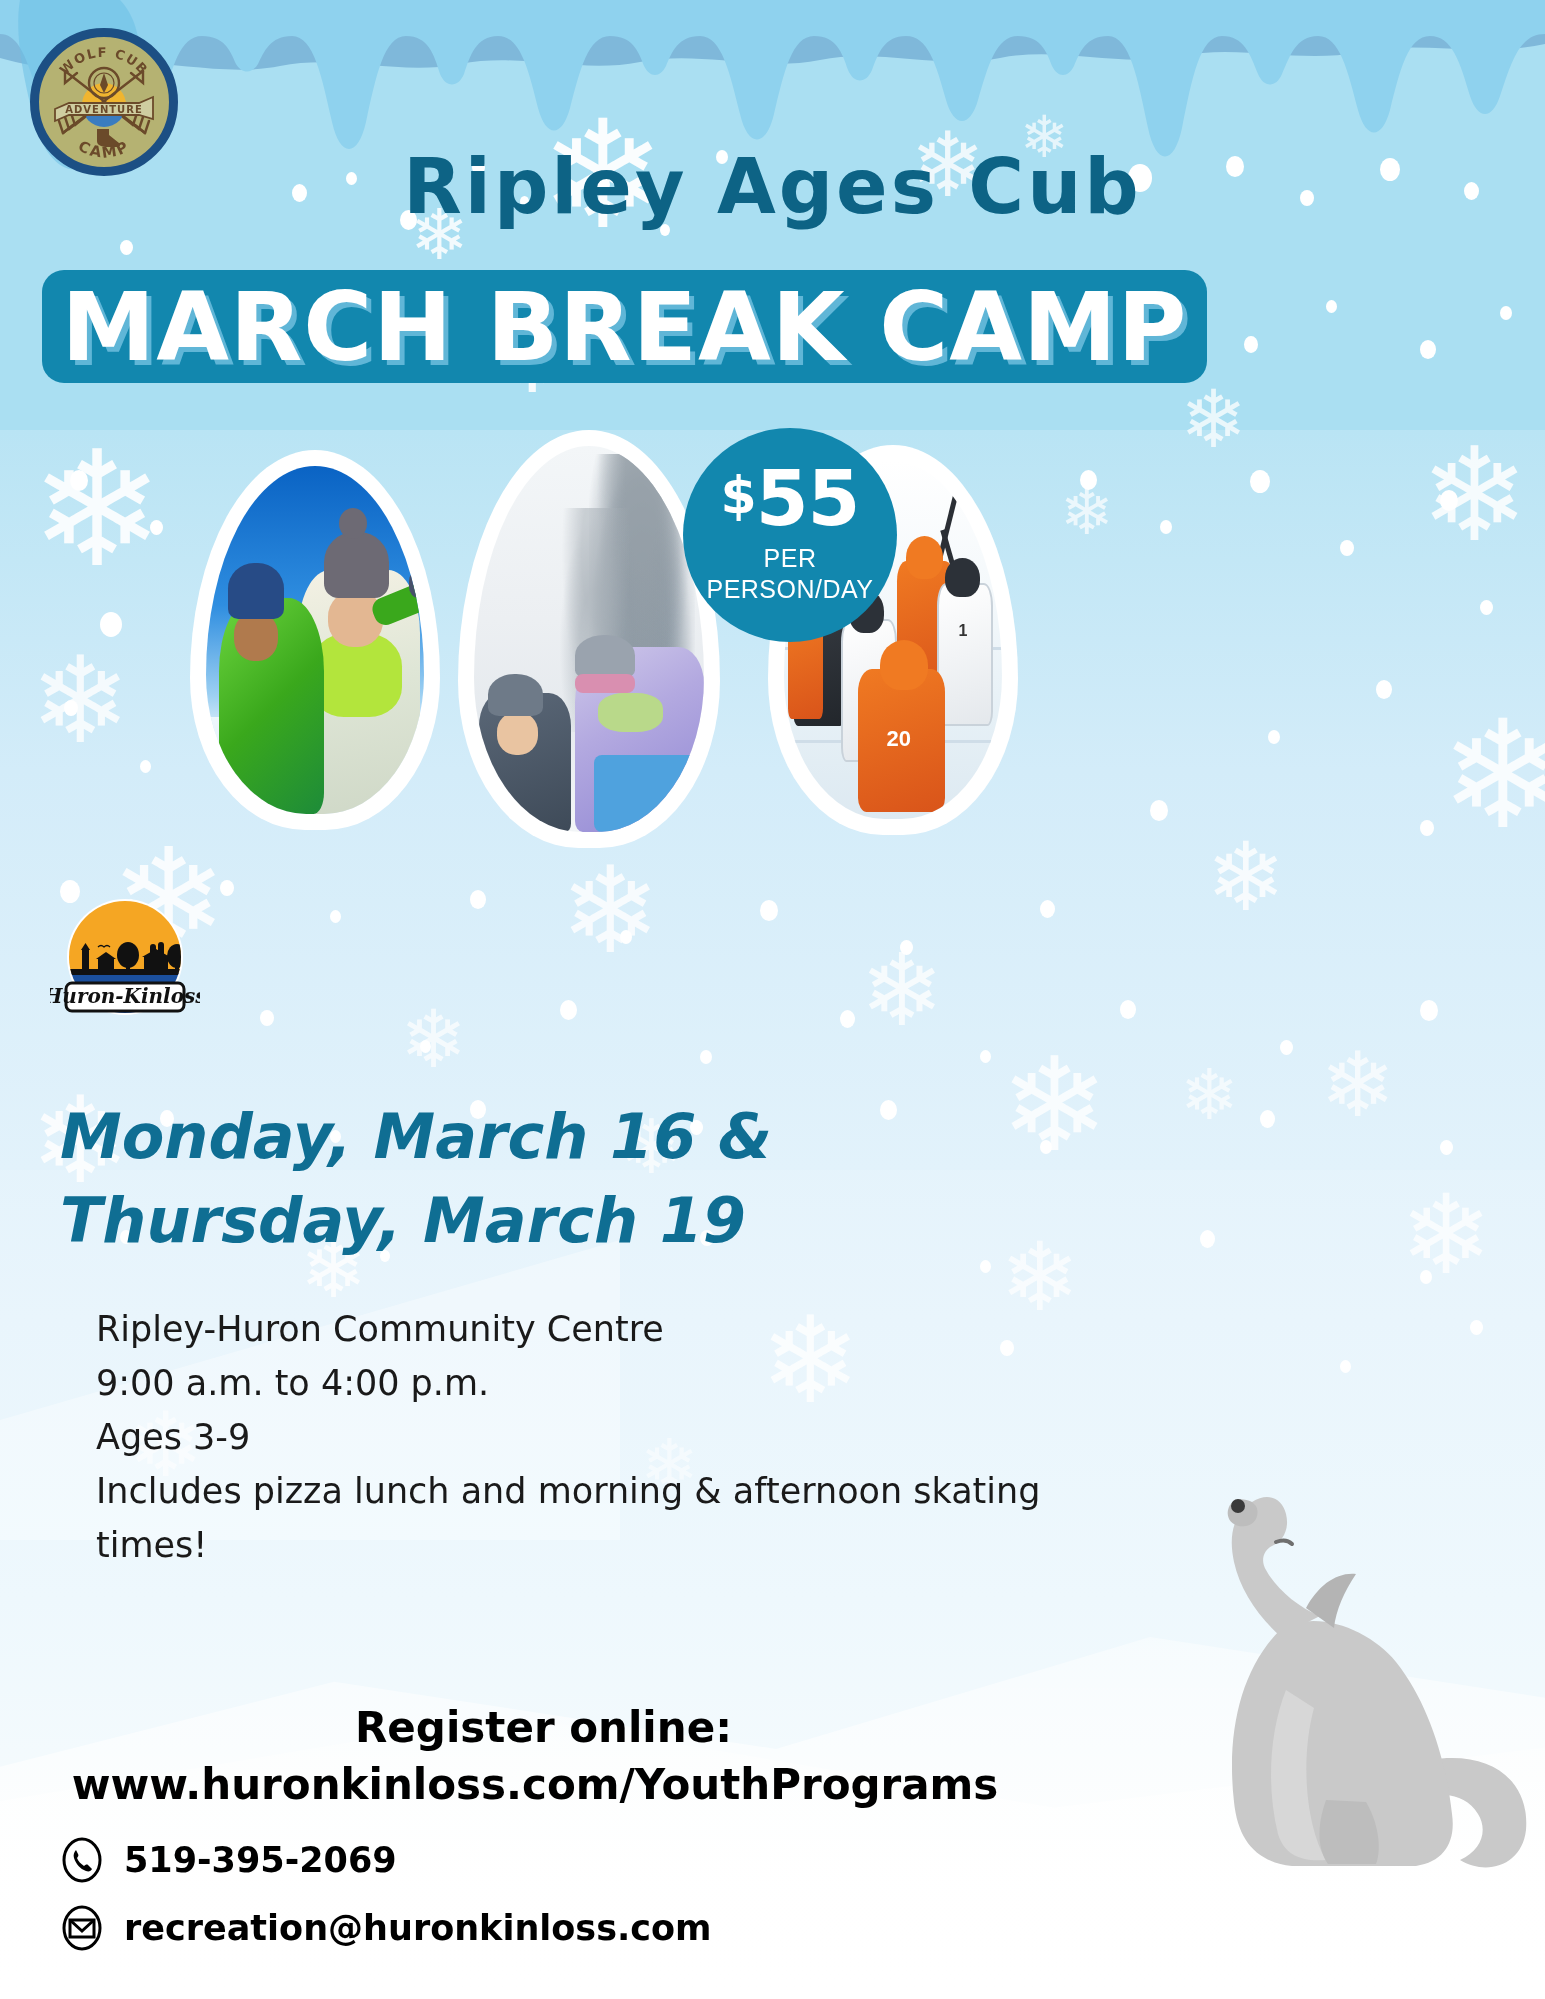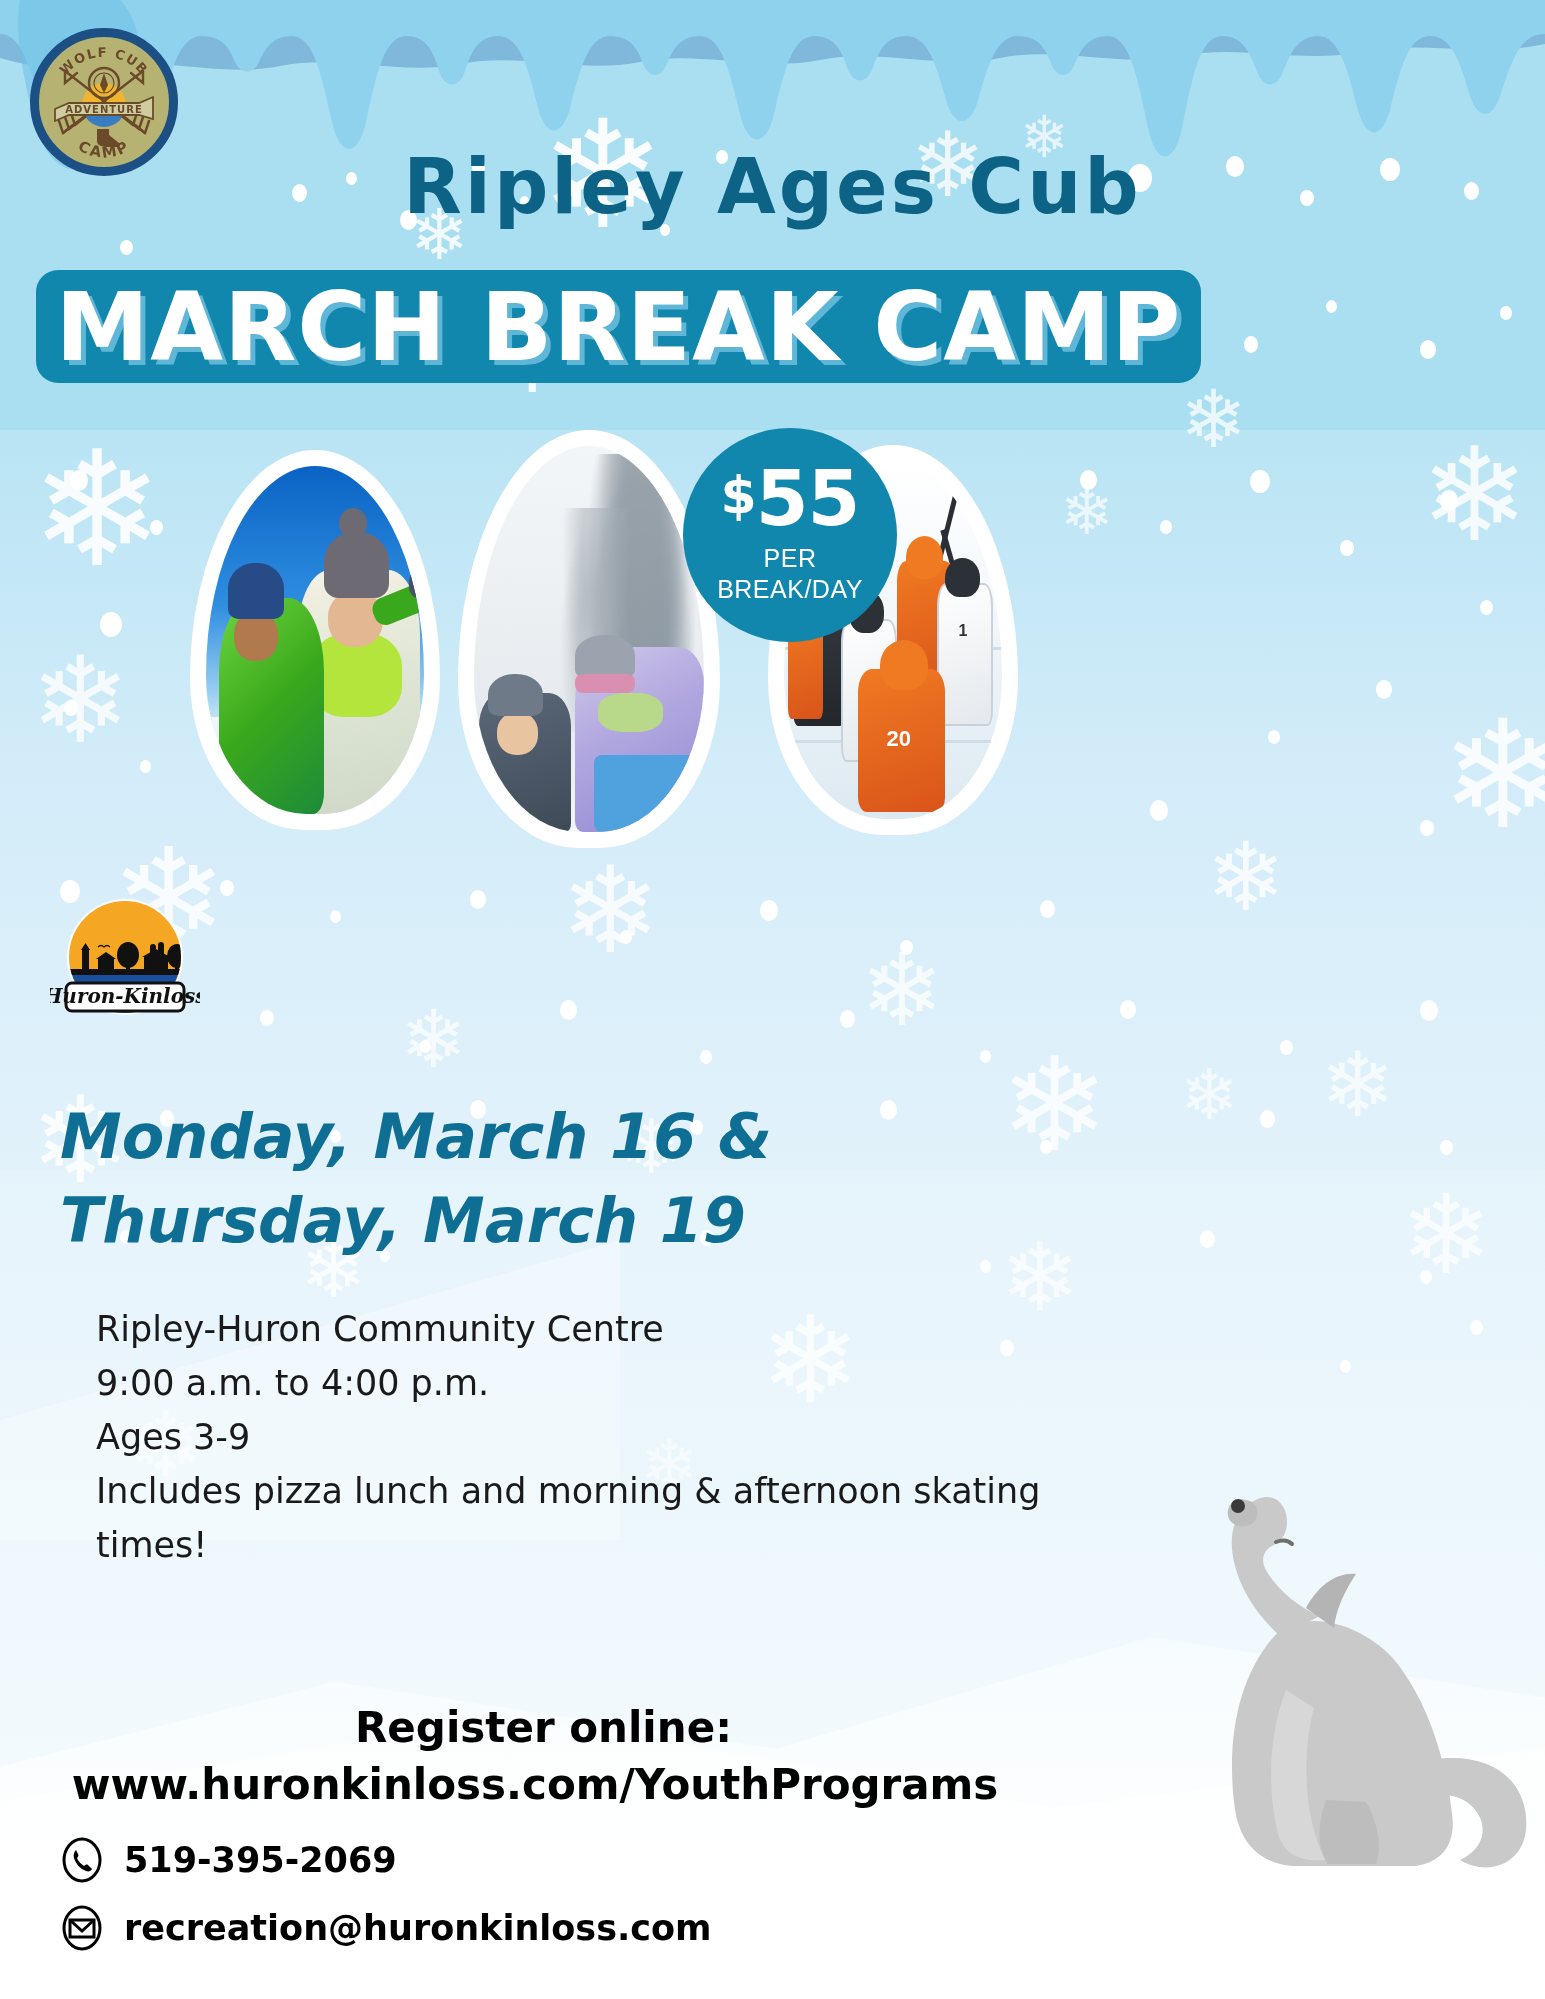--- a/index.html
+++ b/index.html
@@ -82,21 +82,21 @@
     text-align:center;
     font-family:"DejaVu Sans", sans-serif;
     font-weight:bold;
     font-size:76px;
     letter-spacing:3px;
     color:#0d6385;
     z-index:6;
   }
 
   .banner {
-    position:absolute; left:36px; top:270px; width:1165px; height:113px;
+    position:absolute; left:42px; top:270px; width:1165px; height:113px;
     background:#1287ae;
     border-radius:22px;
     z-index:6;
   }
   .banner-text {
     position:absolute; left:0; top:8px; width:100%;
     text-align:center;
     font-family:"DejaVu Sans", sans-serif;
     font-weight:bold;
     font-size:94px;
@@ -504,21 +504,21 @@
         </div>
       </div>
     </div>
   </div>
 
   <div class="price-badge">
     <div class="price-amount">
       <span class="cur">$</span><span>55</span>
     </div>
     <div class="price-sub1">PER</div>
-    <div class="price-sub2">BREAK/DAY</div>
+    <div class="price-sub2">PERSON/DAY</div>
   </div>
 
   <div class="hk-logo">
     <svg viewBox="0 0 150 135" width="150" height="135">
       <defs>
         <clipPath id="hkClip">
             <circle cx="75" cy="62" r="56"></circle>
           </clipPath>
       </defs>
       <circle cx="75" cy="62" r="58" fill="#ffffff"></circle>

